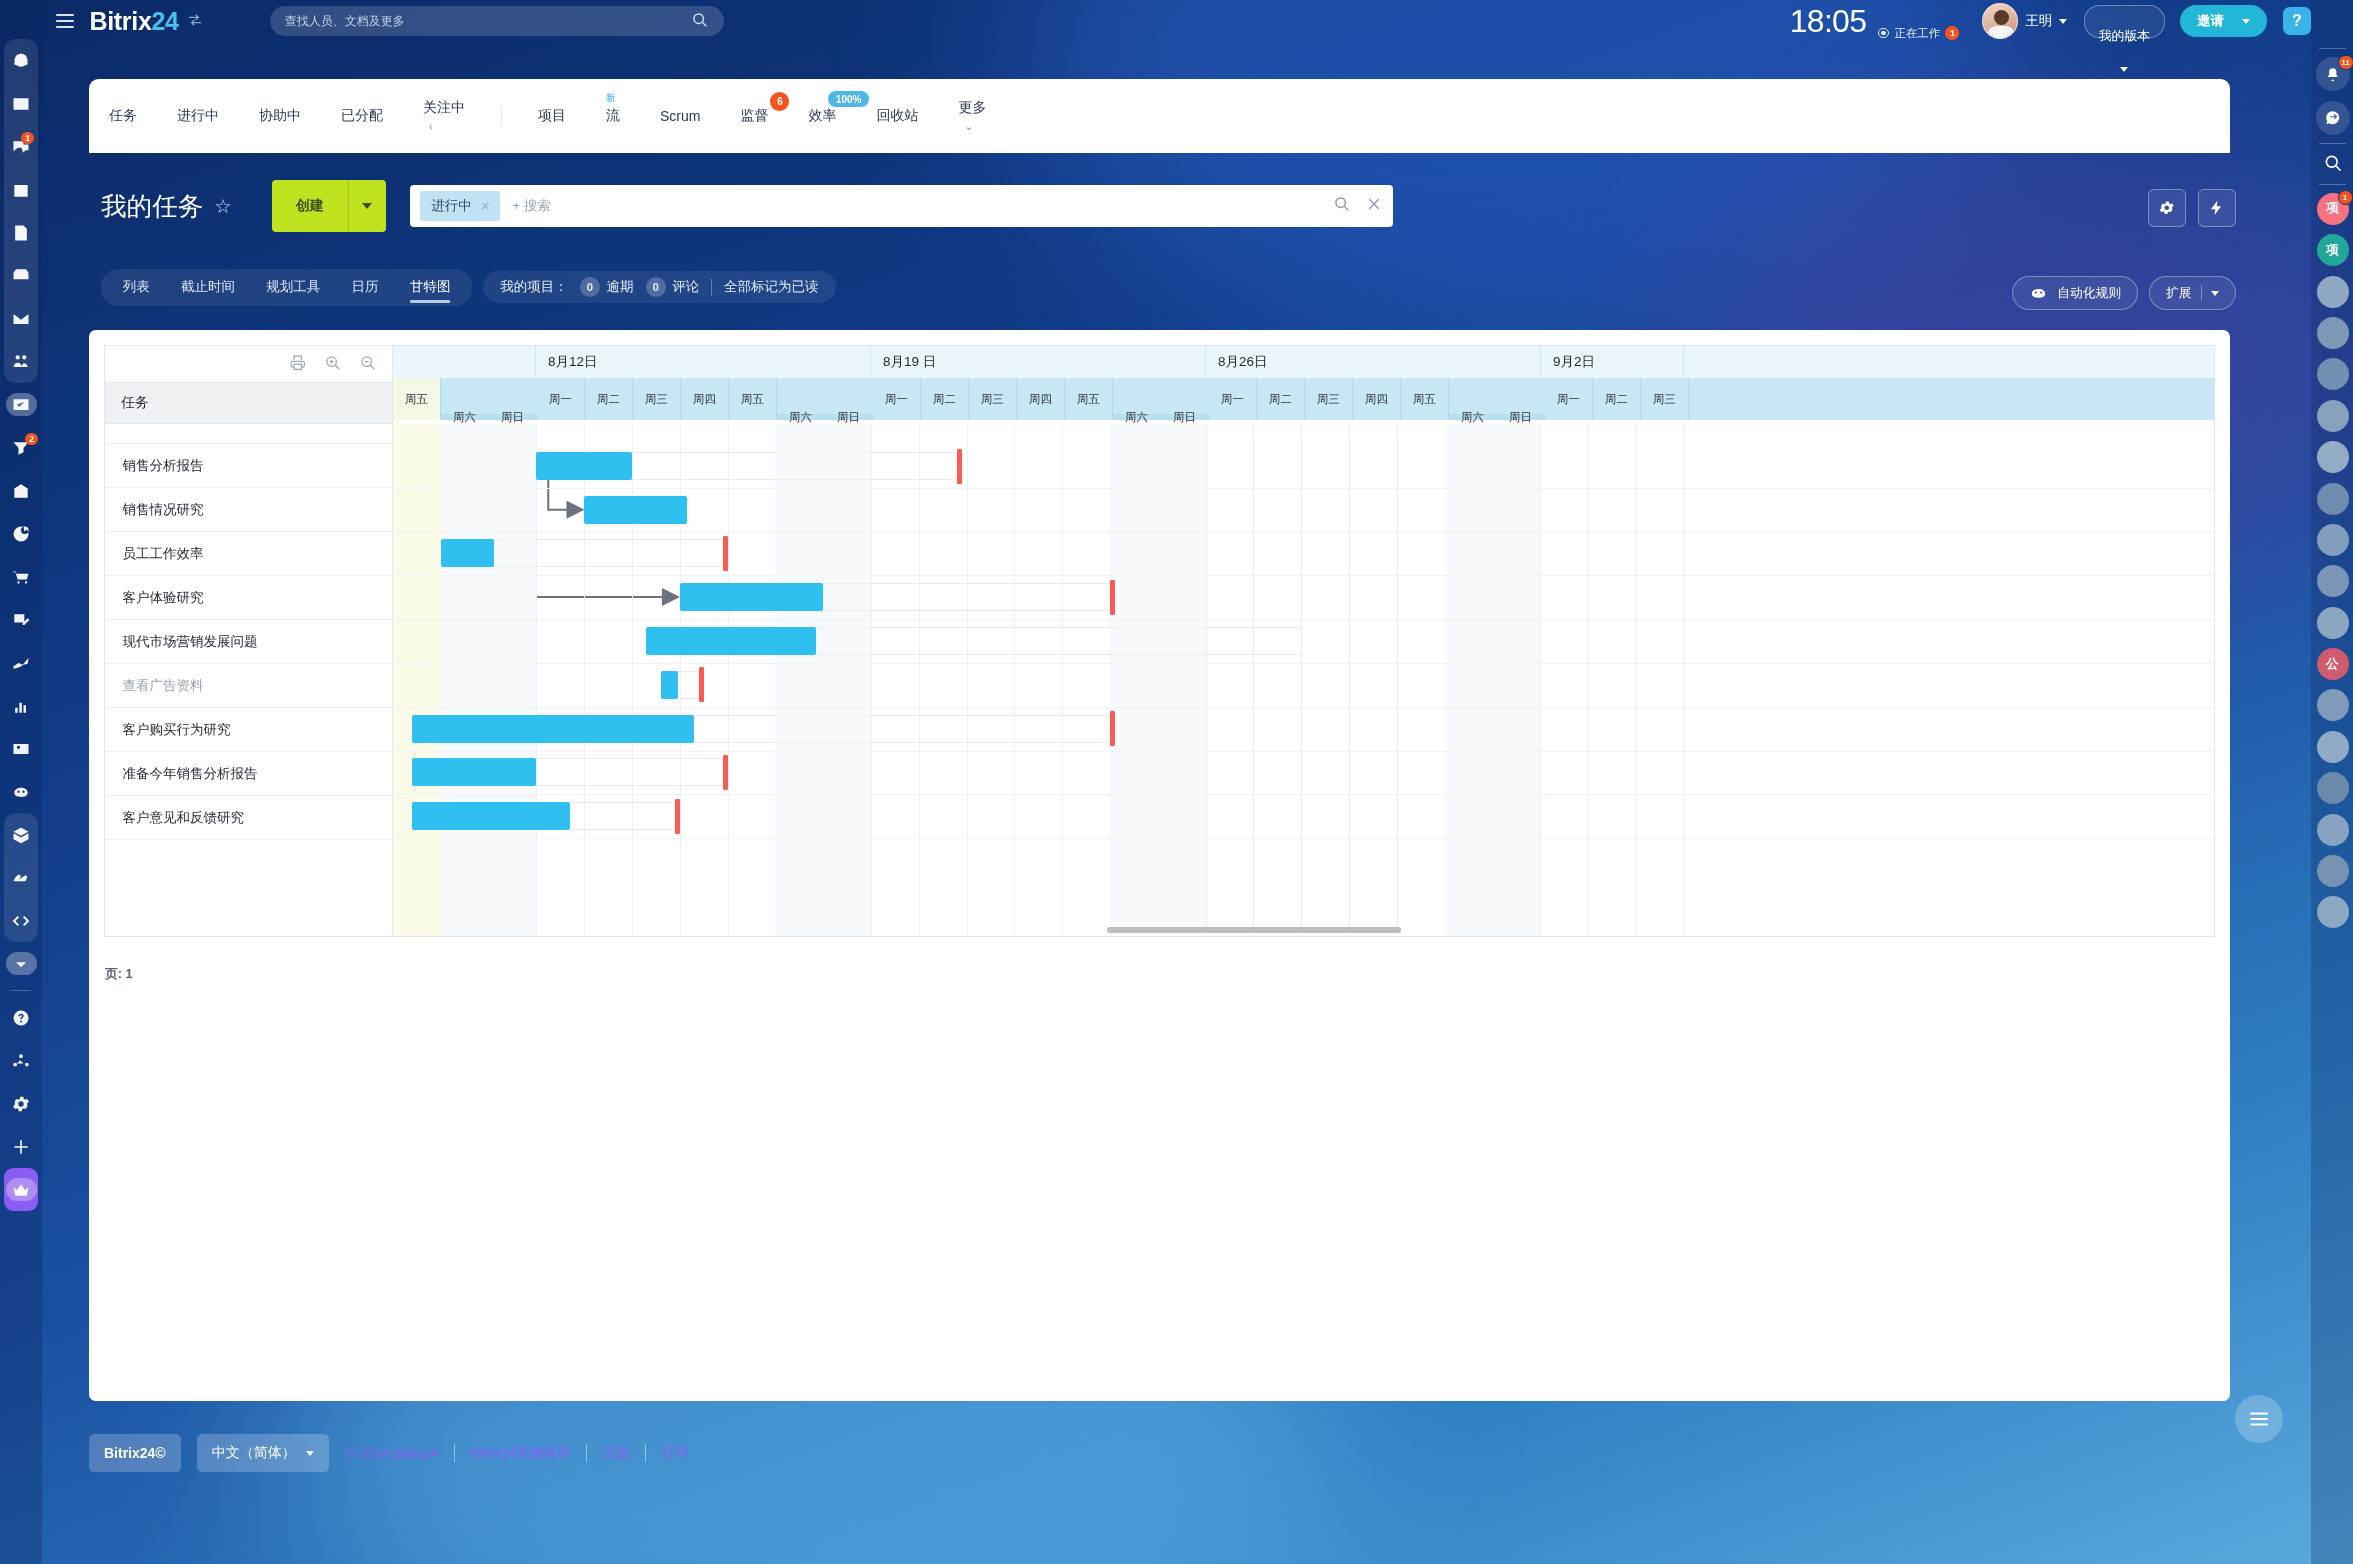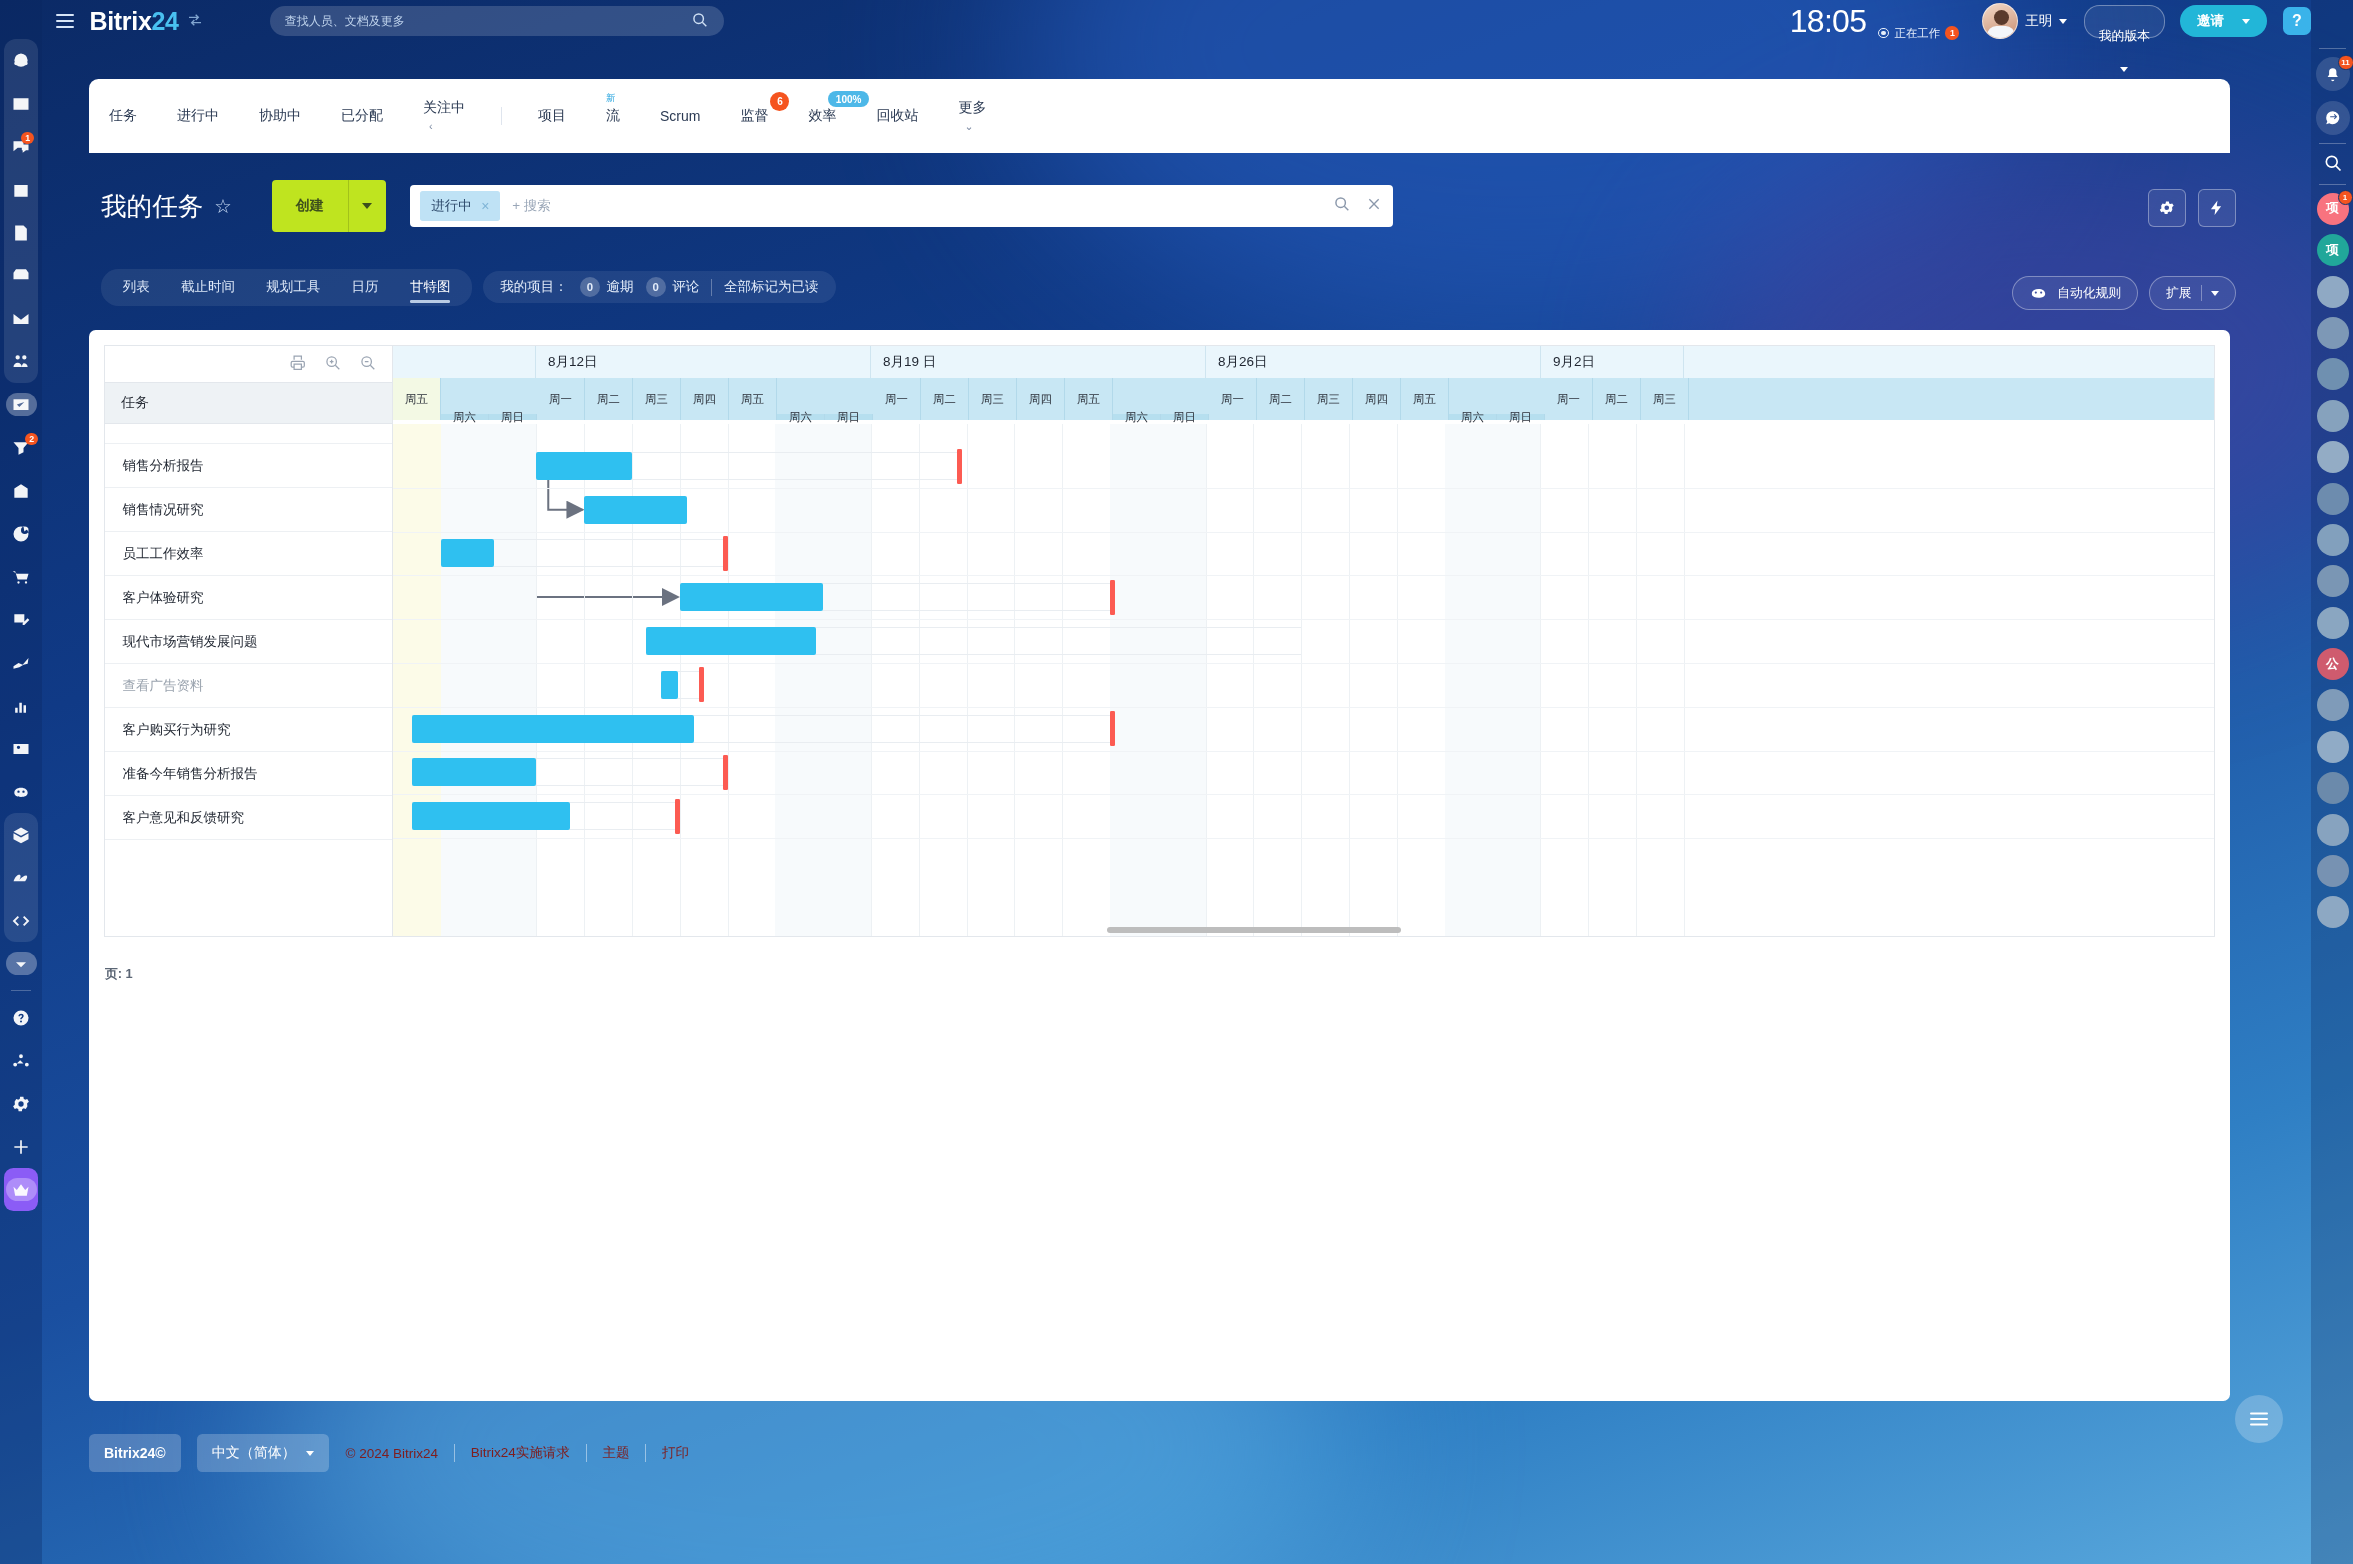--- a/index.html
+++ b/index.html
@@ -146,21 +146,21 @@
   .track{position:absolute;height:28px;border-top:0.7px solid #e9edf1;border-bottom:0.7px solid #e9edf1;}
   .dl{position:absolute;width:4.7px;height:35px;background:#fc5b52;border-radius:1.3px;}
   #links{position:absolute;left:0;top:0;width:100%;height:100%;pointer-events:none;}
   #hscroll{position:absolute;left:714px;bottom:2.7px;width:294px;height:6.7px;background:#bdbdbd;border-radius:3.4px;}
   #pageno{position:absolute;left:16px;top:636px;font-size:12.8px;color:#5b6675;font-weight:bold;}
 
   
   #footer{position:absolute;left:89px;top:1434px;display:flex;align-items:center;gap:16px;z-index:6;}
   .fbtn{height:38px;display:flex;align-items:center;padding:0 15px;border-radius:5.4px;background:rgba(255,255,255,.22);font-size:14px;font-weight:bold;color:#fff;}
   .fbtn.lang{font-weight:normal;gap:10.8px;}
-  .flink{font-size:13.5px;color:#7f1d1d;white-space:nowrap;}
+  .flink{font-size:13.5px;color:#8b5cf6;white-space:nowrap;}
   .fdiv{width:0.7px;height:17.5px;background:rgba(255,255,255,.45);}
   #fab{position:absolute;right:71px;top:1395px;width:48px;height:48px;border-radius:50%;background:rgba(255,255,255,.22);
     display:flex;align-items:center;justify-content:center;z-index:6;}
   #fab i{display:block;width:17.5px;height:2px;background:#fff;border-radius:1.3px;box-shadow:0 -5.4px 0 #fff,0 5.4px 0 #fff;}
 </style>
 </head>
 <body>
 
 <div class="glow" id="g1"></div>
 <div class="glow" id="g2"></div>

